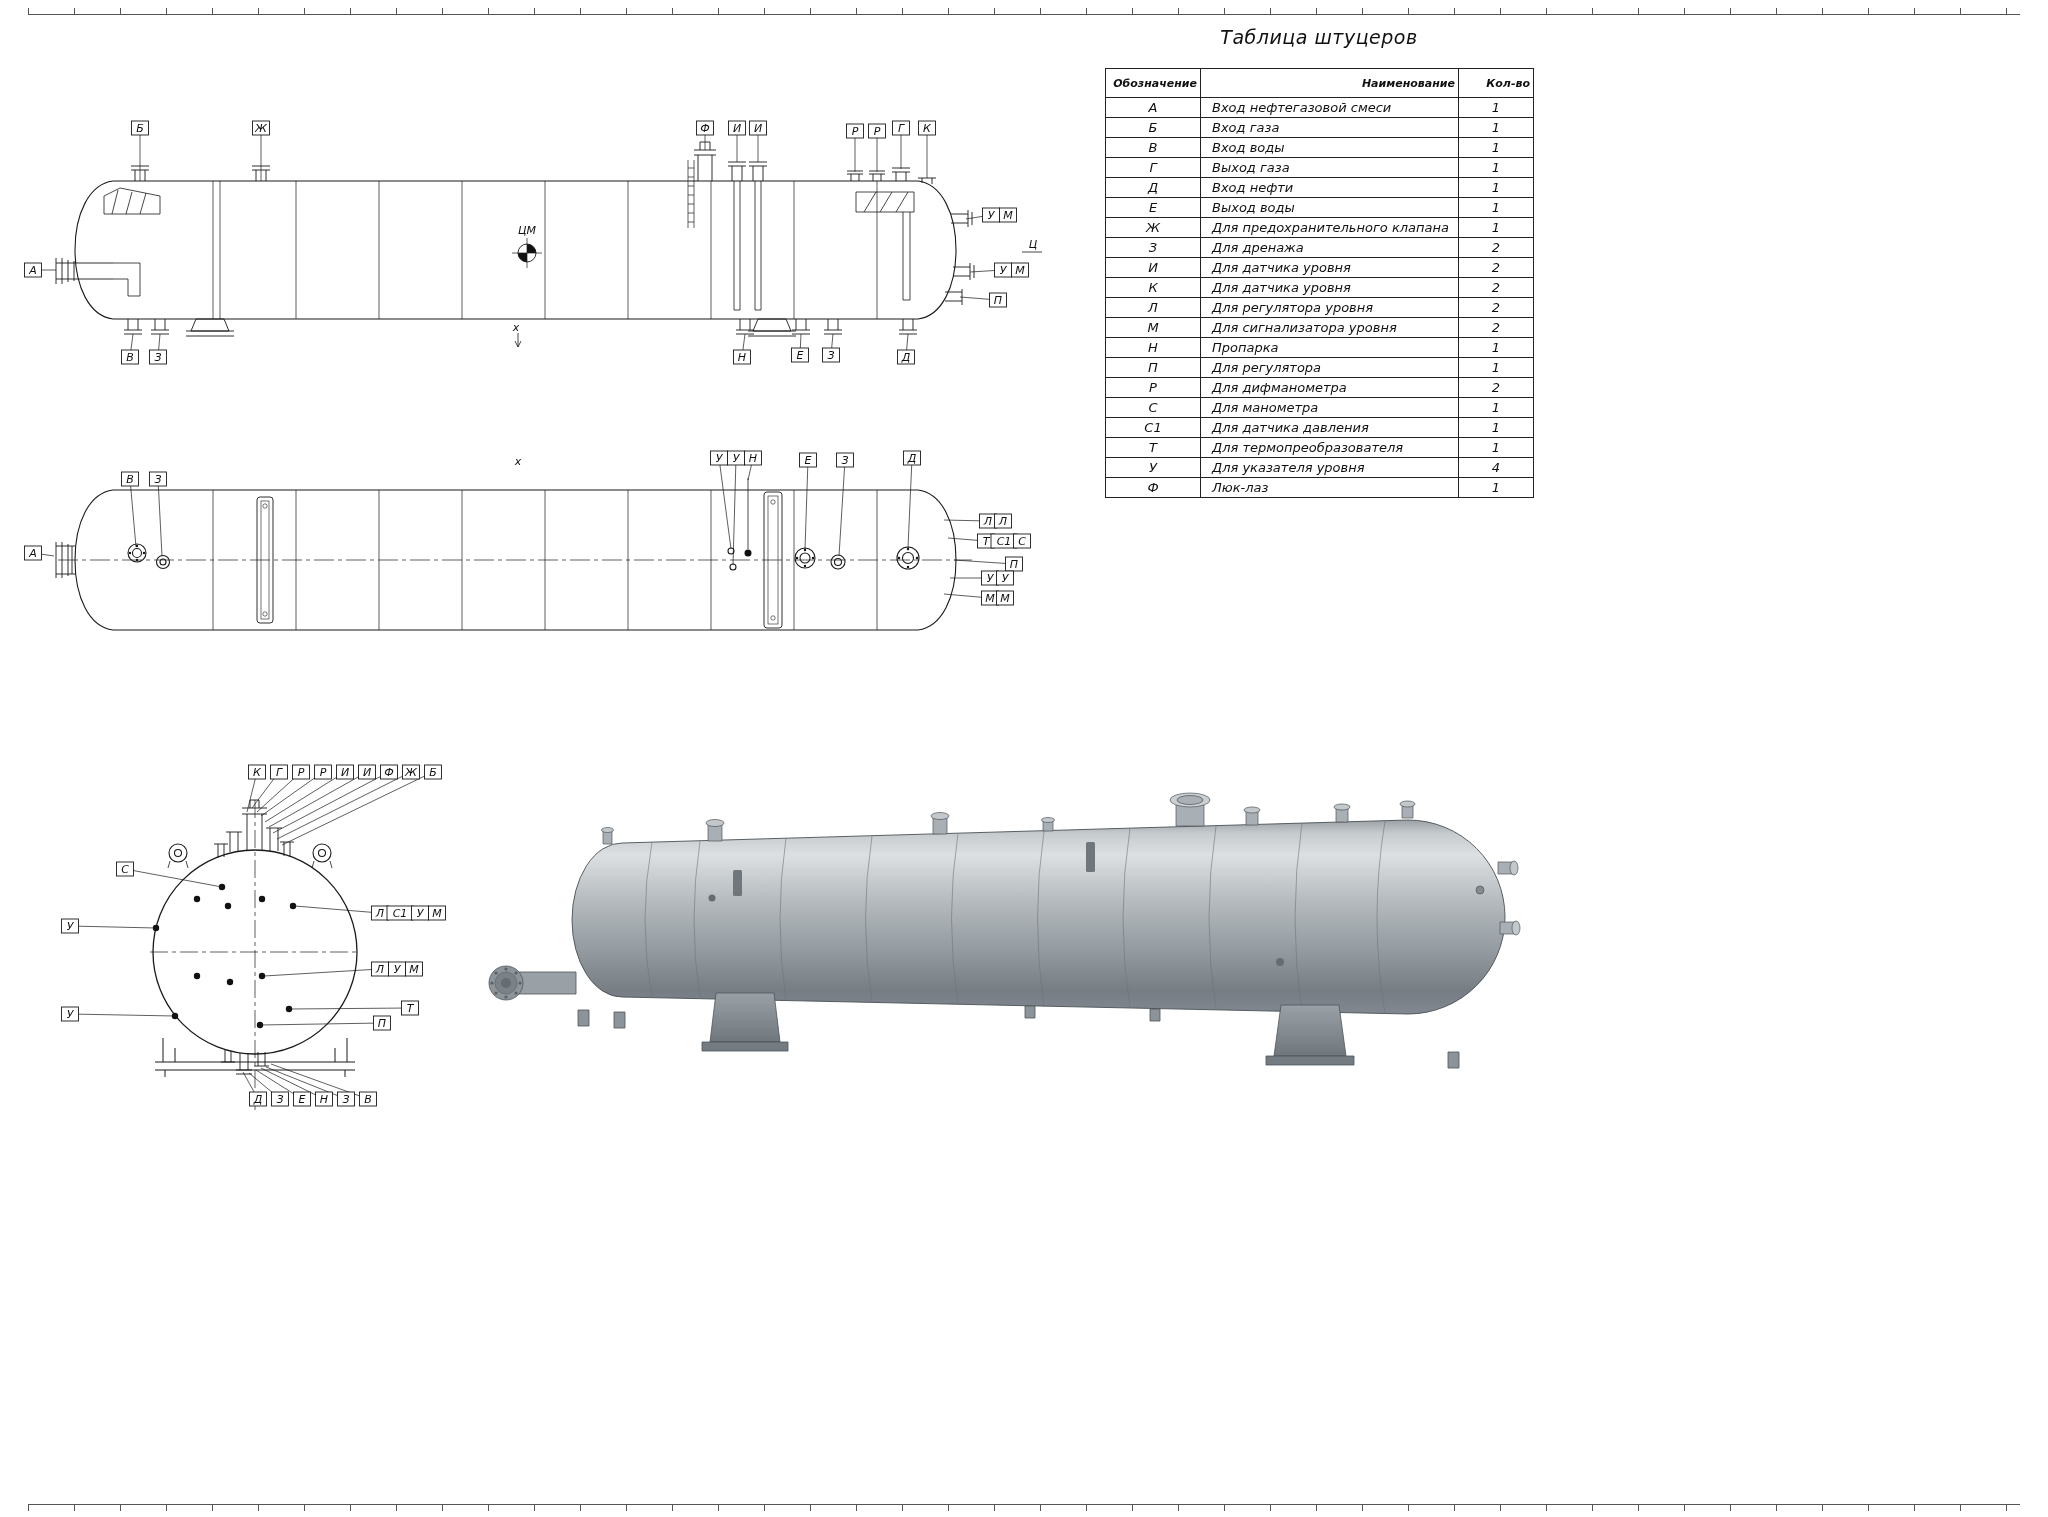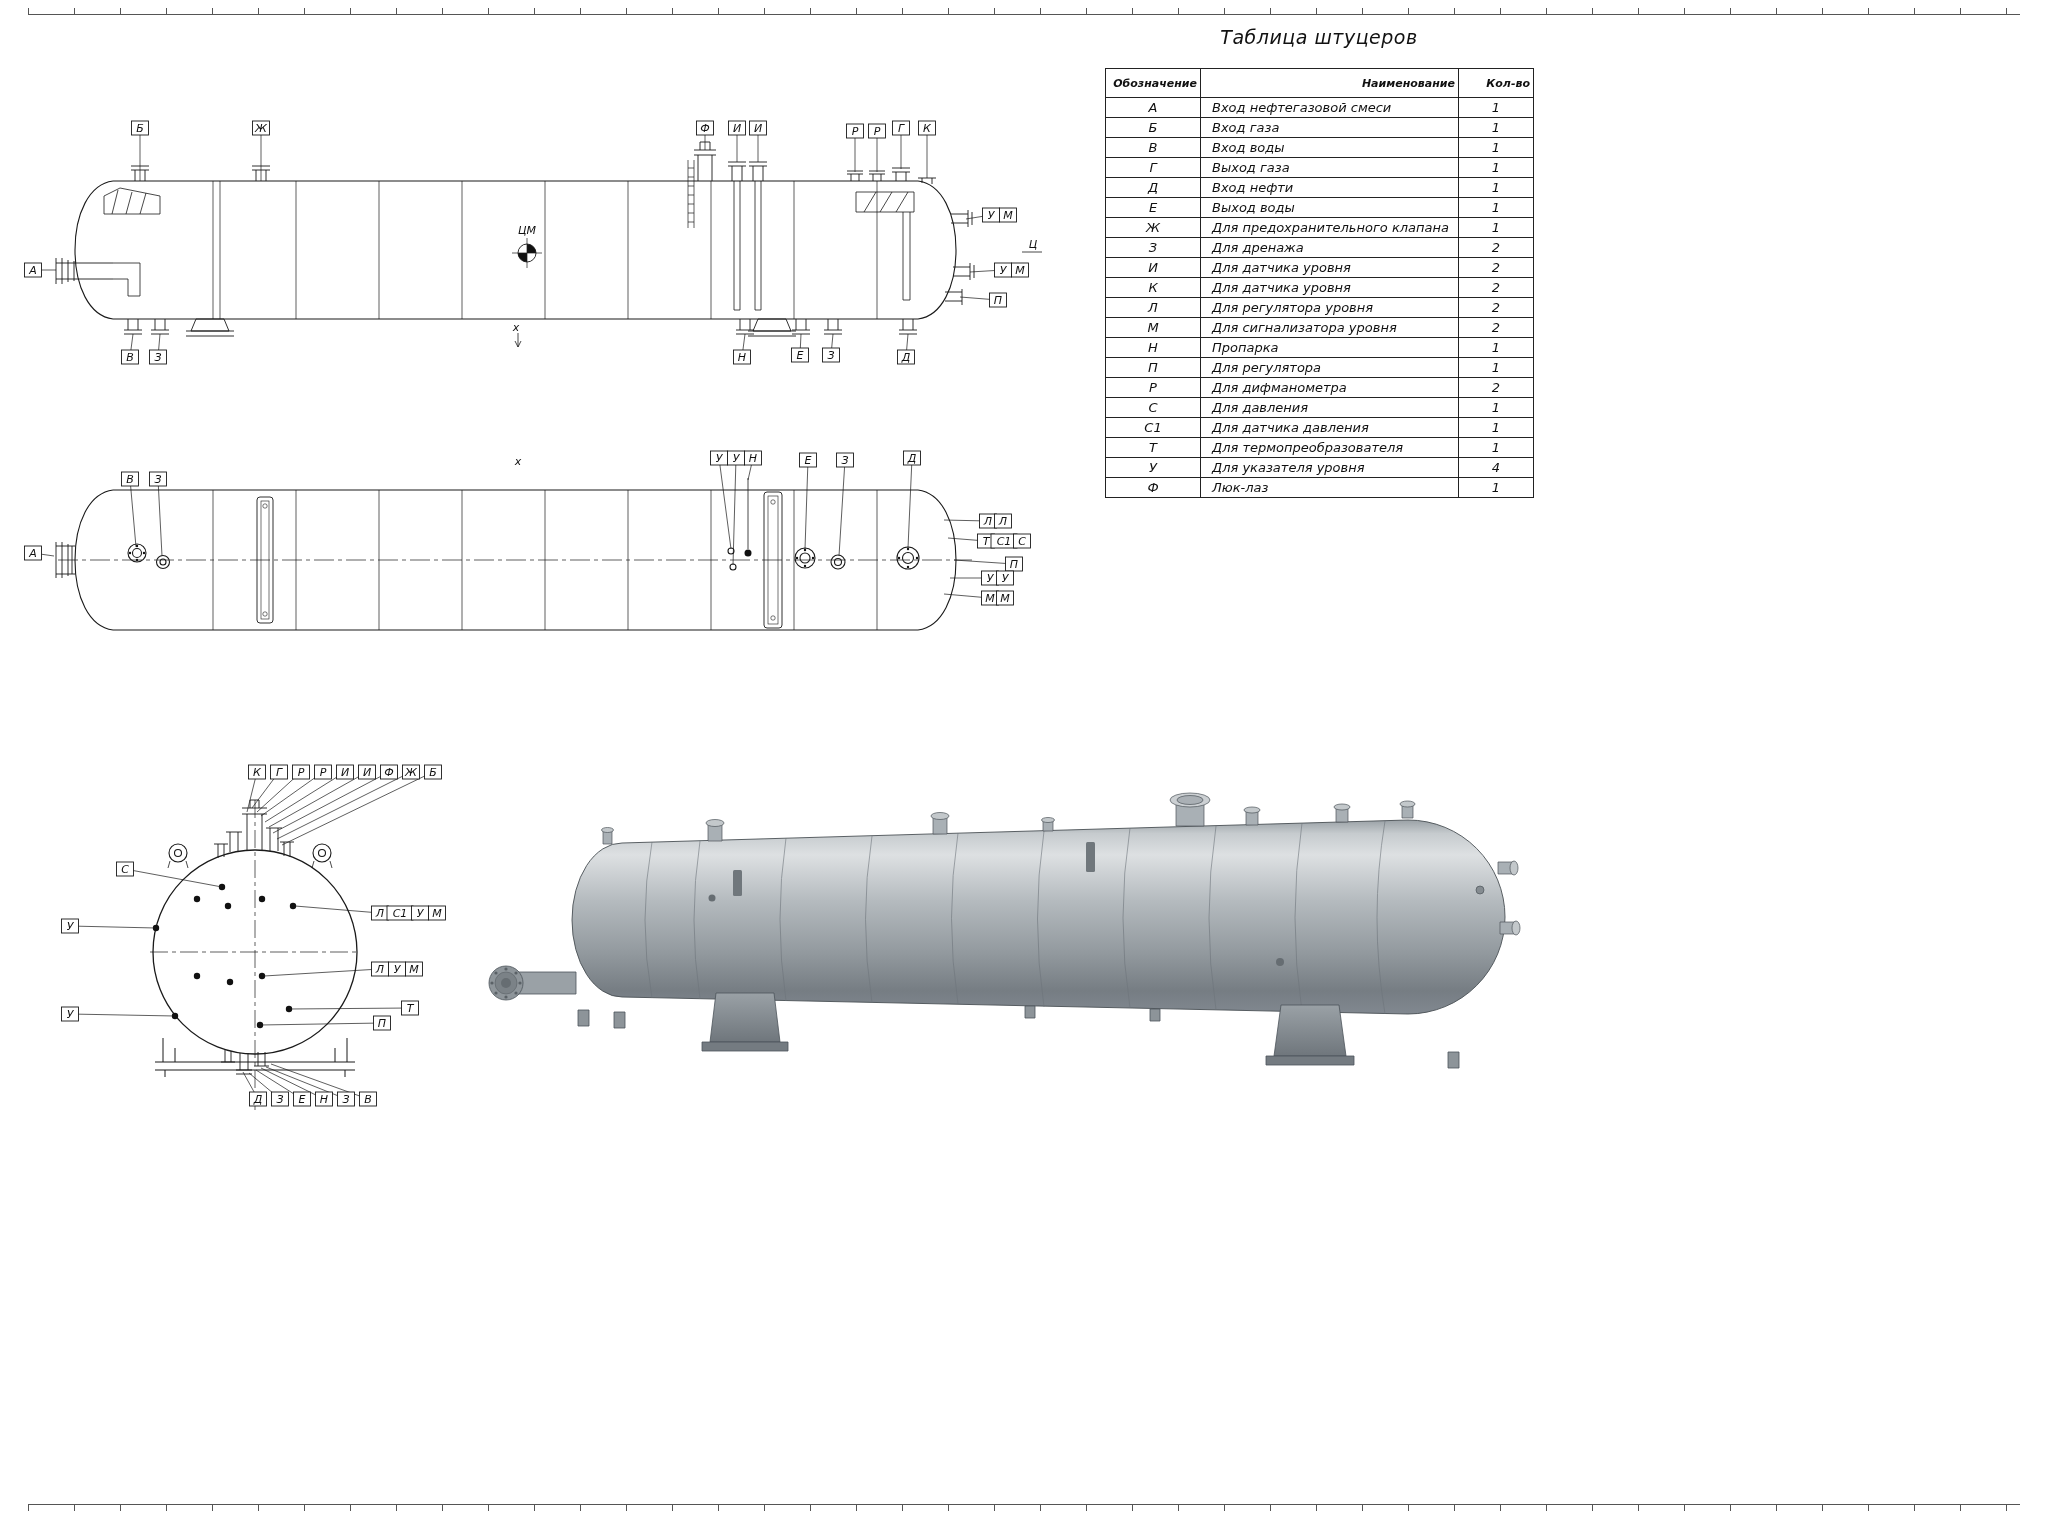--- a/index.html
+++ b/index.html
@@ -565,21 +565,21 @@
             <td>Для регулятора</td>
             <td>1</td>
           </tr>
           <tr>
             <td>Р</td>
             <td>Для дифманометра</td>
             <td>2</td>
           </tr>
           <tr>
             <td>С</td>
-            <td>Для давления</td>
+            <td>Для манометра</td>
             <td>1</td>
           </tr>
           <tr>
             <td>С1</td>
             <td>Для датчика давления</td>
             <td>1</td>
           </tr>
           <tr>
             <td>Т</td>
             <td>Для термопреобразователя</td>

